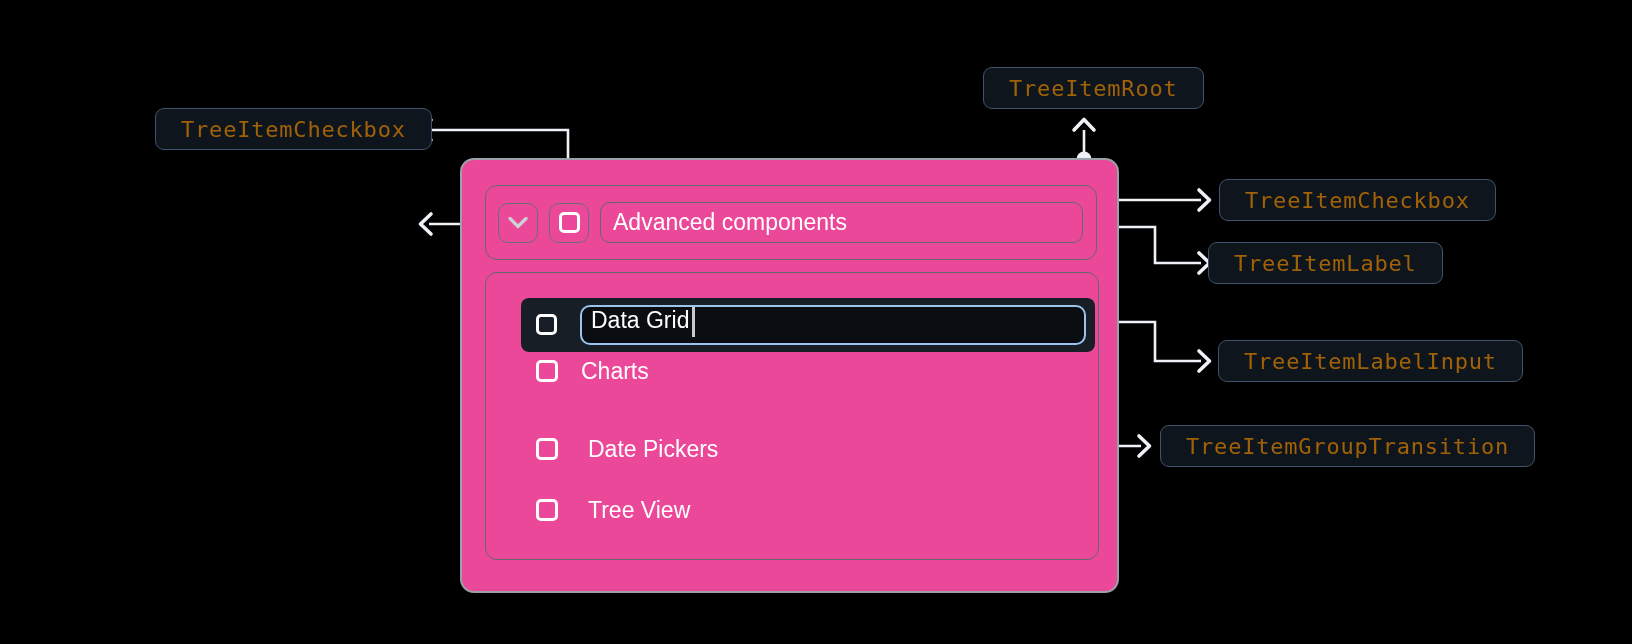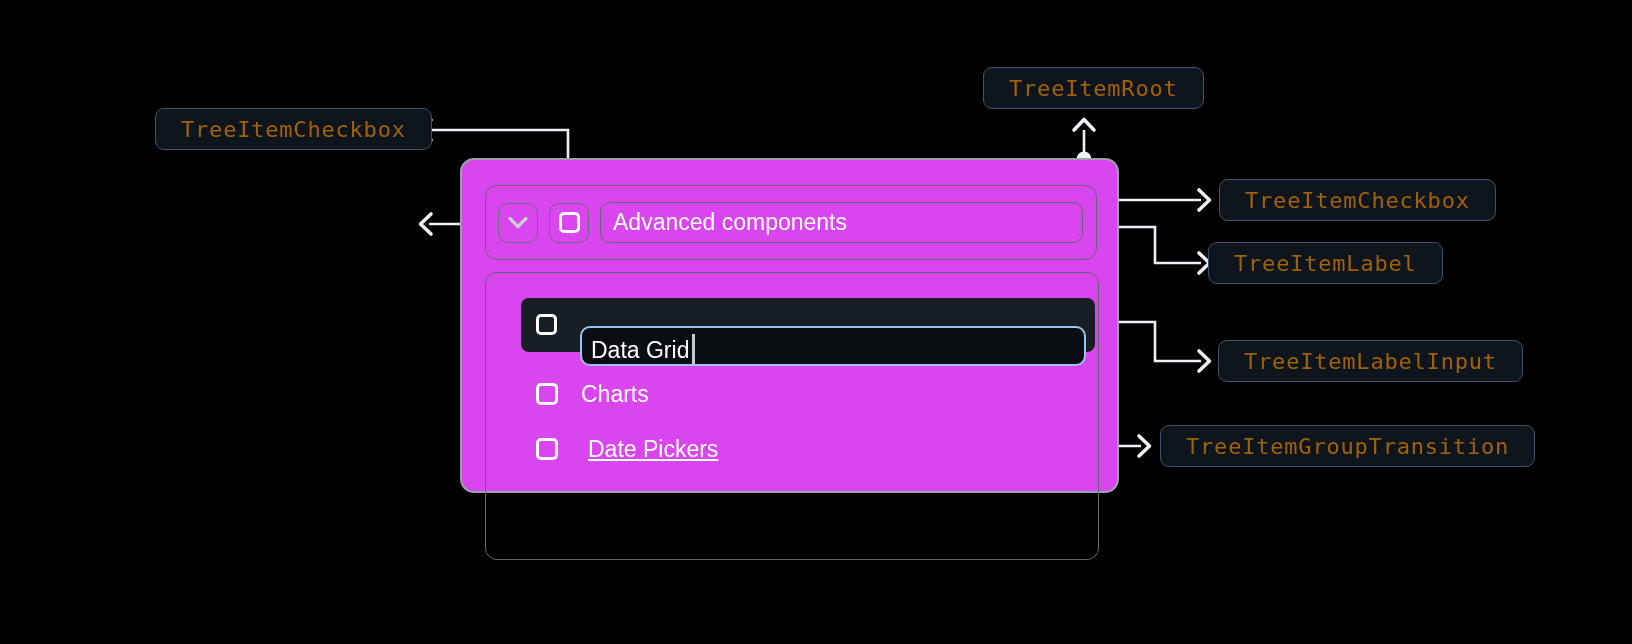--- a/index.html
+++ b/index.html
@@ -15,22 +15,22 @@
     color:#a16207;font-family:"DejaVu Sans Mono", monospace;
     font-size:22px;letter-spacing:0.8px;white-space:nowrap;
   }
   
   svg.overlay{position:absolute;left:0;top:0;pointer-events:none;}
   .ln{stroke:#eef2f6;stroke-width:2.6;fill:none;}
   .ah{stroke:#eef2f6;stroke-width:3.6;fill:none;stroke-linecap:round;stroke-linejoin:round;}
   .dot{fill:#eef2f6;}
   
   .panel{
-    position:absolute;left:460px;top:158px;width:659px;height:335px;box-sizing:border-box;
-    background:#d946ef;border:2px solid #9aa1a8;border-radius:14px;
+    position:absolute;left:460px;top:158px;width:659px;height:435px;box-sizing:border-box;
+    background:#ec4899;border:2px solid #9aa1a8;border-radius:14px;
   }
   .content{
     position:absolute;left:23px;top:25px;width:612px;height:75px;box-sizing:border-box;
     border:1.5px solid #62686e;border-radius:12px;
     display:flex;align-items:center;padding:0 12px;gap:11px;
   }
   .sq40{
     width:40px;height:40px;box-sizing:border-box;flex:0 0 auto;
     border:1.5px solid #686e74;border-radius:10px;
     display:flex;align-items:center;justify-content:center;
@@ -49,29 +49,29 @@
     border:1.5px solid #62686e;border-radius:12px;
   }
   .row-edit{
     position:absolute;left:35px;top:25px;width:574px;height:54px;box-sizing:border-box;
     background:#181e25;border-radius:8px;
   }
   .row-edit .cb{position:absolute;left:15px;top:16px;}
   .inputbox{
     position:absolute;left:59px;top:7px;width:506px;height:40px;box-sizing:border-box;
     background:#0a0d12;border:2px solid #9cc3ee;border-radius:10px;
-    display:flex;align-items:flex-end;padding:0 9px;
-    color:#fff;font-size:23px;white-space:nowrap;margin-top:21px;
+    display:flex;align-items:flex-start;padding:0 9px;
+    color:#fff;font-size:23px;white-space:nowrap;
   }
   .caret{display:inline-block;width:2.5px;height:30px;background:#c6cbd0;margin-left:3px;}
   .row{
     position:absolute;left:50px;height:44px;display:flex;align-items:center;gap:30px;
     color:#fff;font-size:23px;
   }
-  .row.r1{top:99px;gap:23px;} .row.r2{top:154px;text-decoration:underline;} .row.r3{top:215px;}
+  .row.r1{top:76px;gap:23px;} .row.r2{top:154px;} .row.r3{top:215px;}
   .chev{display:block;}
 </style>
 </head>
 <body>
 
 <div class="stage">
 
   <svg class="overlay" width="1632" height="644" viewBox="0 0 1632 644">
     <g>
       <path class="ln" d="M1084,159 L1084,130"></path>
@@ -144,17 +144,21 @@
       </div>
 
       <div class="row r1">
         <div class="cb s22"></div>
         <span>Charts</span>
       </div>
       <div class="row r2">
         <div class="cb s22"></div>
         <span>Date Pickers</span>
       </div>
+      <div class="row r3">
+        <div class="cb s22"></div>
+        <span>Tree View</span>
+      </div>
 
     </div>
   </div>
 
 </div>
 
 </body></html>

